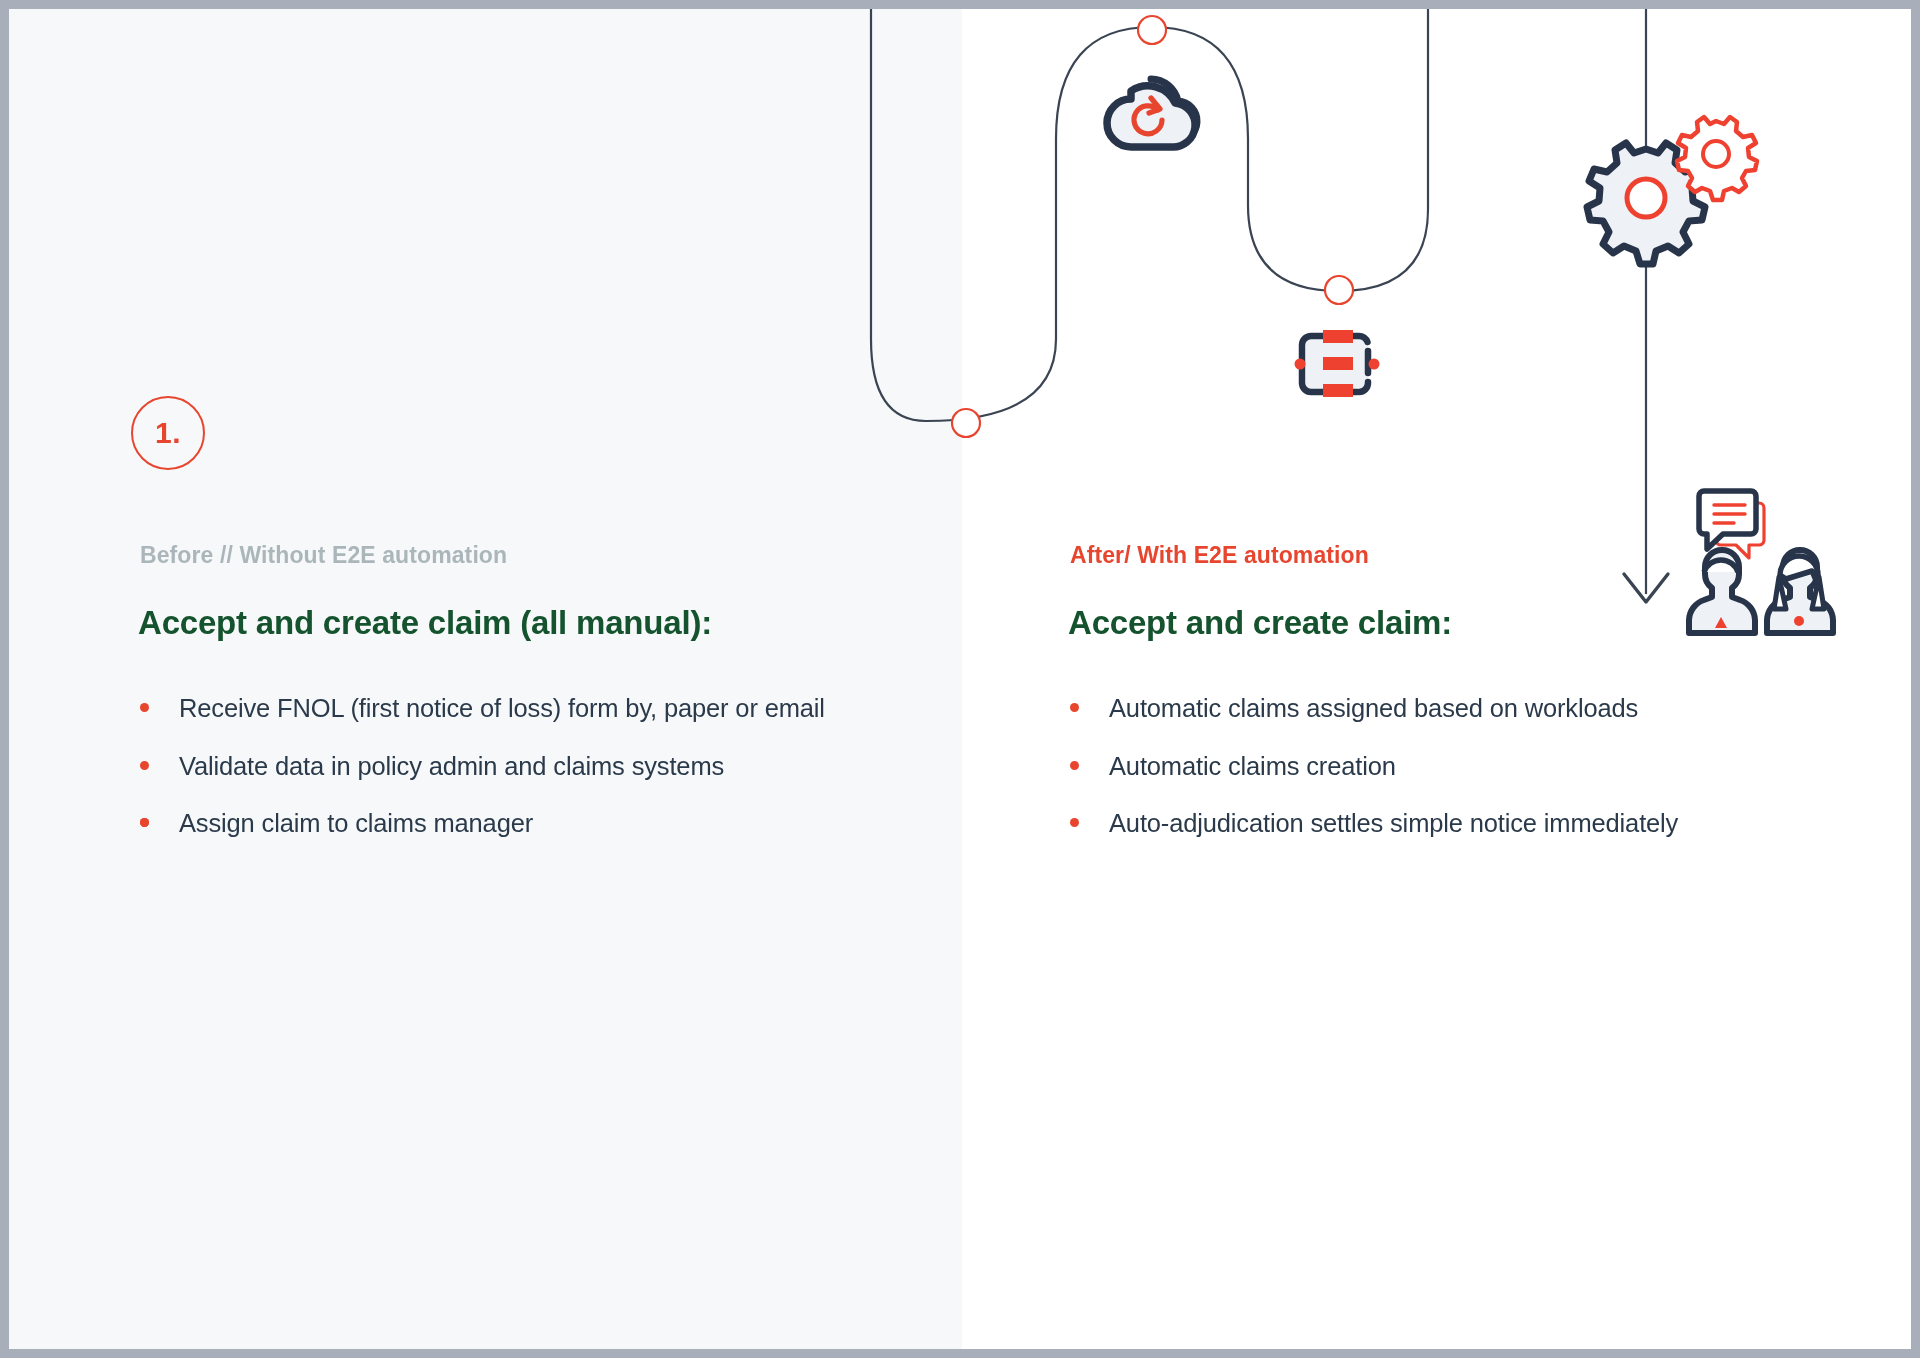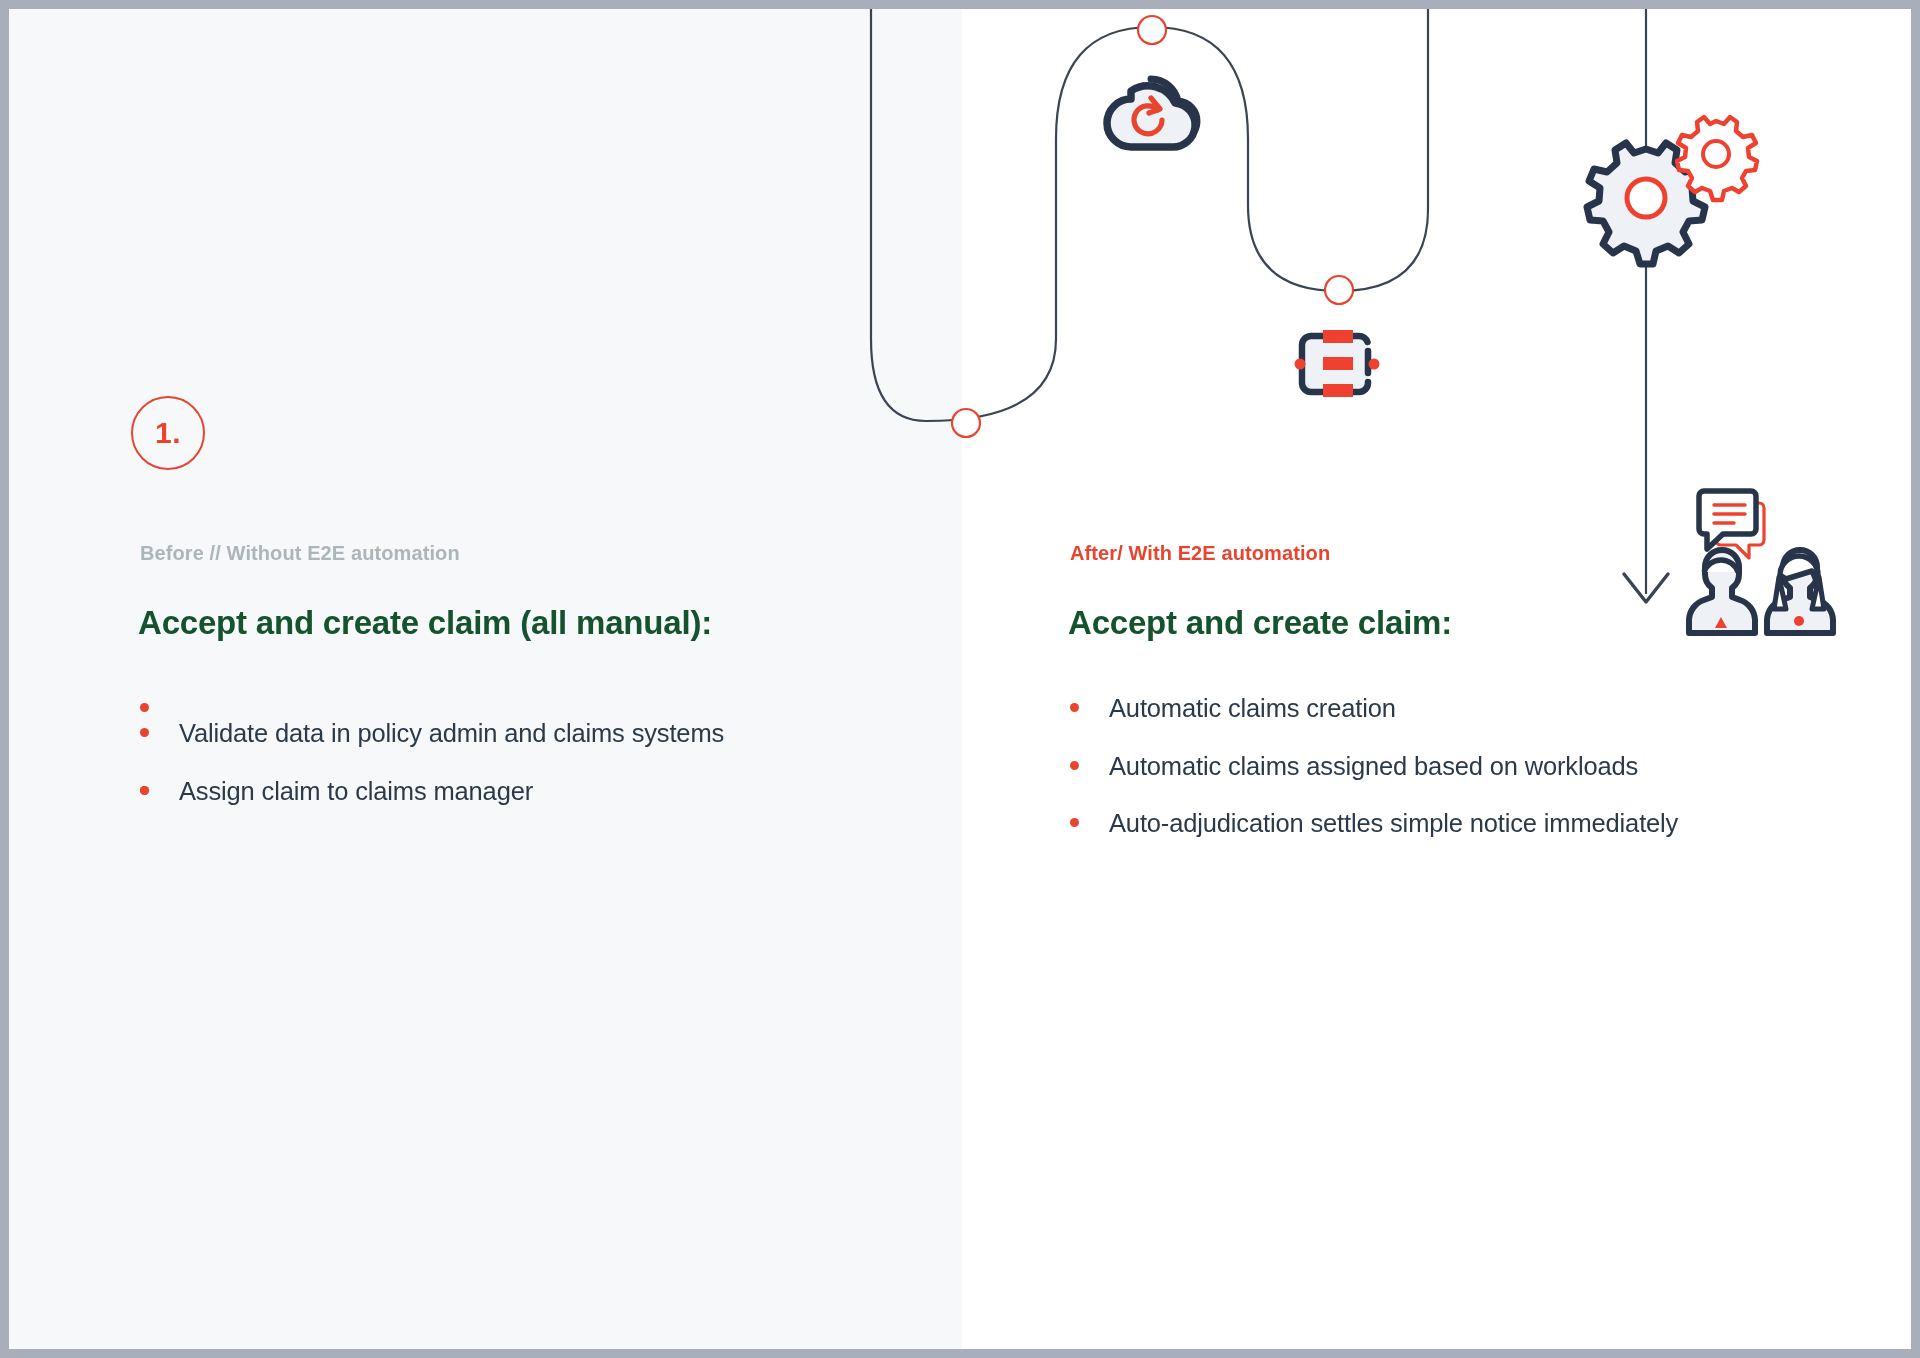--- a/index.html
+++ b/index.html
@@ -84,21 +84,21 @@
     color: #e8452f;
     font-size: 30px;
     font-weight: 700;
     letter-spacing: 0.5px;
   }
 
   .eyebrow {
     position: absolute;
     top: 533px;
     left: 9px;
-    font-size: 20px;
+    font-size: 23px;
     font-weight: 600;
     letter-spacing: 0.1px;
     white-space: nowrap;
   }
   .eyebrow-before { color: #abb6ba; }
   .eyebrow-after  { color: #e8452f; }
 
   .heading {
     position: absolute;
     top: 595px;
@@ -234,20 +234,21 @@
         <span>1.</span>
       </div>
 
       <div class="eyebrow eyebrow-before">Before // Without E2E automation</div>
 
       <div class="heading">Accept and create claim (all manual):</div>
 
       <ul class="bullets">
         <li class="bullet">
           <span class="bullet-dot"></span>
+          <span>Receive FNOL (first notice of loss) form by, paper or email</span>
         </li>
         <li class="bullet">
           <span class="bullet-dot"></span>
           <span>Validate data in policy admin and claims systems</span>
         </li>
         <li class="bullet">
           <span class="bullet-dot"></span>
         </li>
         <li class="bullet">
           <span class="bullet-dot"></span>
@@ -258,25 +259,25 @@
 
     <div class="col col-right">
 
       <div class="eyebrow eyebrow-after">After/ With E2E automation</div>
 
       <div class="heading">Accept and create claim:</div>
 
       <ul class="bullets">
         <li class="bullet">
           <span class="bullet-dot"></span>
+          <span>Automatic claims assigned based on workloads</span>
+        </li>
+        <li class="bullet">
+          <span class="bullet-dot"></span>
           <span>Automatic claims creation</span>
-        </li>
-        <li class="bullet">
-          <span class="bullet-dot"></span>
-          <span>Automatic claims assigned based on workloads</span>
         </li>
         <li class="bullet">
           <span class="bullet-dot"></span>
           <span>Auto-adjudication settles simple notice immediately</span>
         </li>
       </ul>
     </div>
 
   </div>
 </div>

